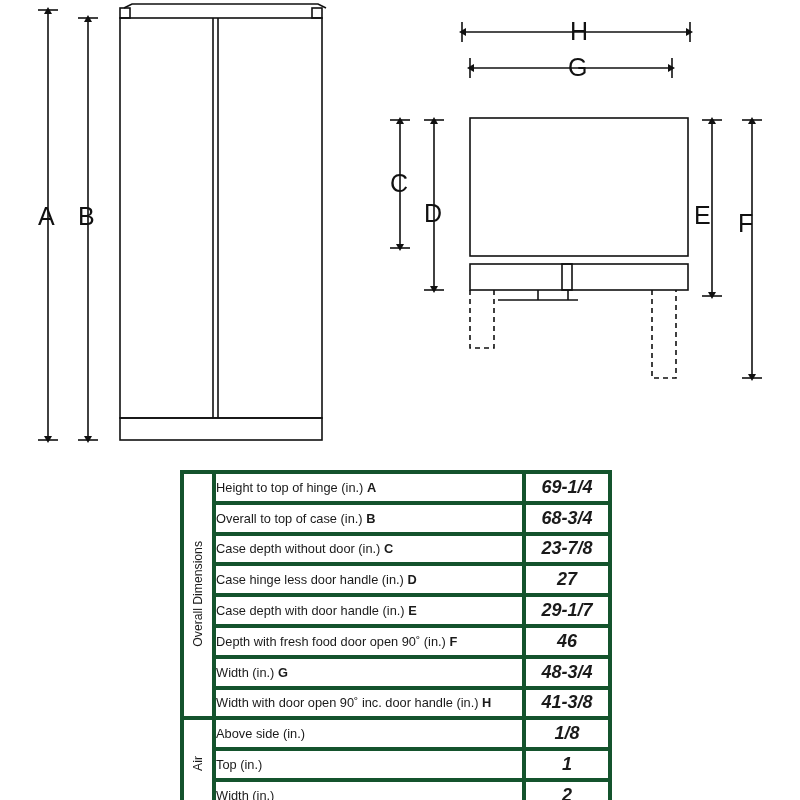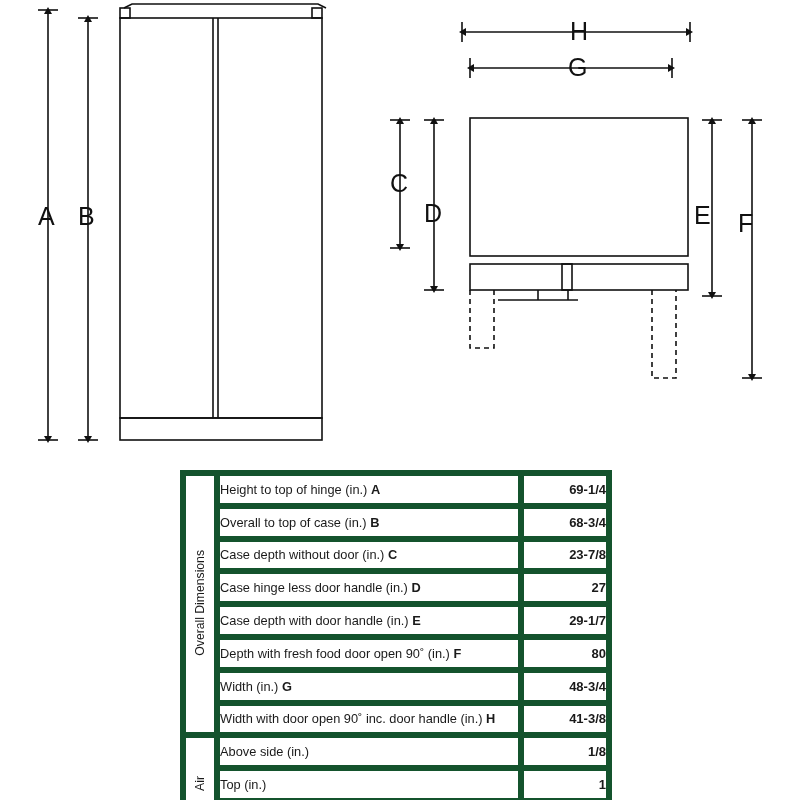--- a/index.html
+++ b/index.html
@@ -38,21 +38,21 @@
     top: 470px;
     width: 432px;
   }
   table.spec {
     border-collapse: collapse;
     width: 432px;
     font-size: 12.8px;
     color: #1a1a1a;
   }
   table.spec td {
-    border: 6px solid #14532d;
+    border: 4px solid #14532d;
     padding: 0;
     height: 26.8px;
     vertical-align: middle;
   }
   td.group {
     width: 28px;
     text-align: center;
     vertical-align: middle;
     padding: 0;
   }
@@ -66,23 +66,24 @@
   }
   td.label {
     padding-left: 8px;
     white-space: nowrap;
   }
   td.label b {
     font-weight: bold;
   }
   td.value {
     width: 82px;
-    text-align: right;
+    text-align: center;
     font-weight: bold;
-    font-size: 13px;
+    font-size: 18px;
+    font-style: italic;
   }
   #footnote {
     position: absolute;
     left: 18px;
     top: 766px;
     width: 780px;
     font-size: 13.6px;
     color: #1a1a1a;
     white-space: nowrap;
   }
@@ -211,21 +212,21 @@
         <tr>
           <td class="label"><span>Case hinge less door handle (in.) </span><b>D</b></td>
           <td class="value">27</td>
         </tr>
         <tr>
           <td class="label"><span>Case depth with door handle (in.) </span><b>E</b></td>
           <td class="value">29-1/7</td>
         </tr>
         <tr>
           <td class="label"><span>Depth with fresh food door open 90˚ (in.) </span><b>F</b></td>
-          <td class="value">80</td>
+          <td class="value">46</td>
         </tr>
         <tr>
           <td class="label"><span>Width (in.) </span><b>G</b></td>
           <td class="value">48-3/4</td>
         </tr>
         <tr>
           <td class="label"><span>Width with door open 90˚ inc. door handle (in.) </span><b>H</b></td>
           <td class="value">41-3/8</td>
         </tr>
 

